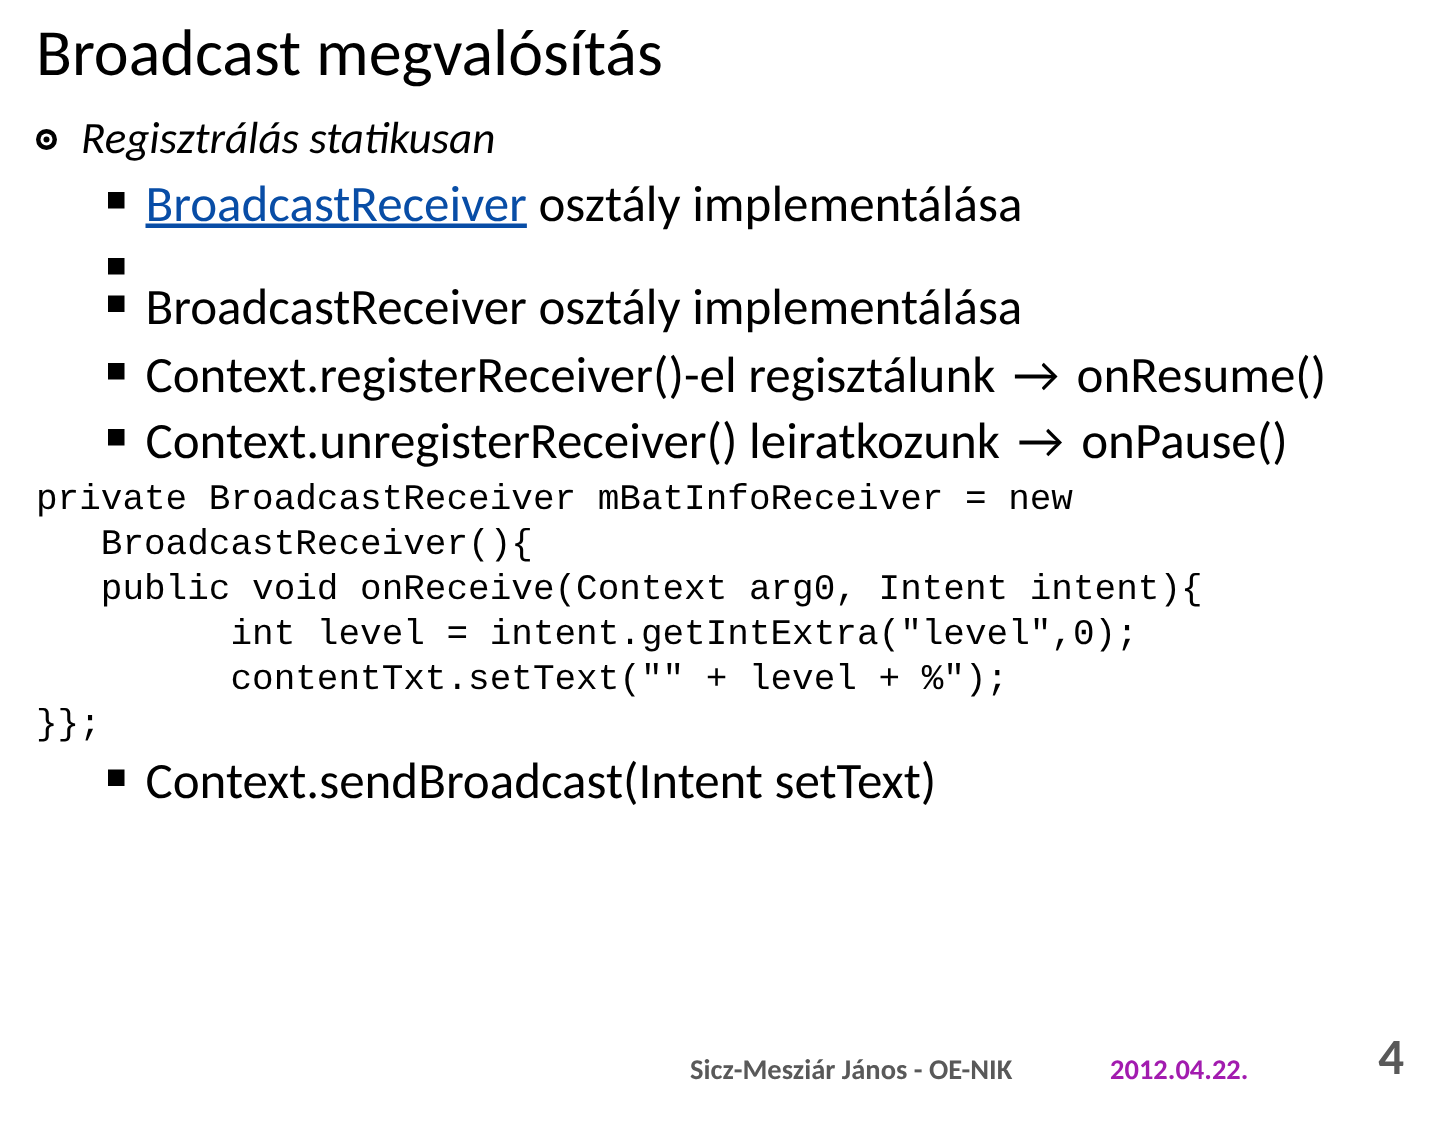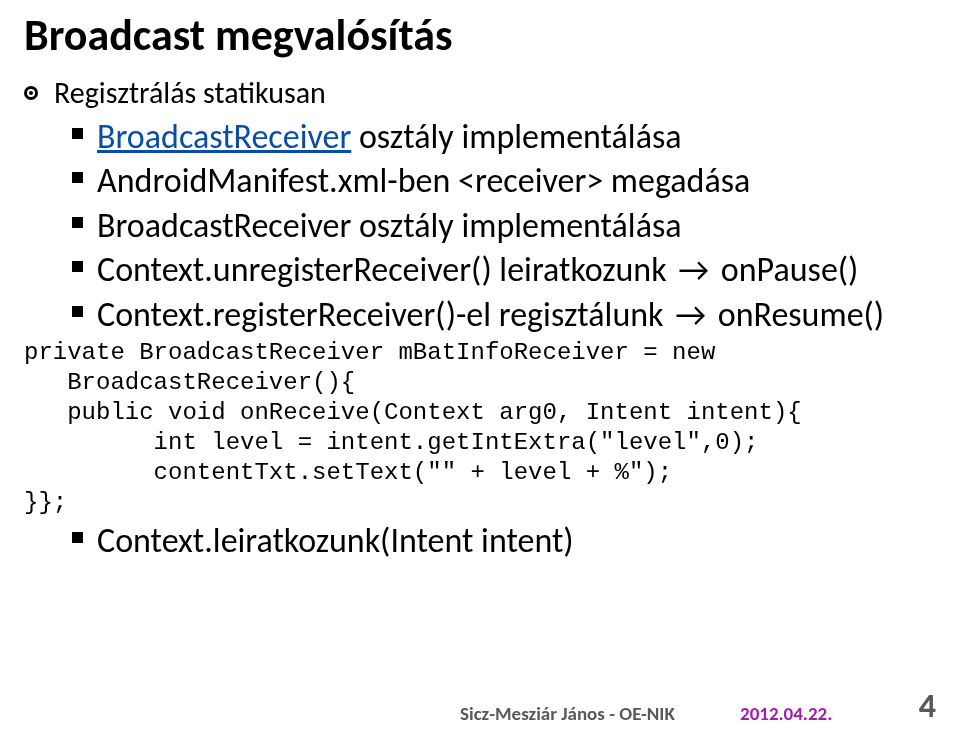--- a/index.html
+++ b/index.html
@@ -15,32 +15,33 @@
   }
   .slide {
     width: 960px;
     height: 748px;
     position: relative;
     box-sizing: border-box;
     padding: 12px 24px 0 24px;
   }
   .title {
     font-size: 44px;
-    font-weight: 700;
+    font-weight: 400;
     color: #000;
     margin: 0 0 16px 0;
     line-height: 1.05;
   }
   .l1 {
     display: flex;
     align-items: flex-start;
     font-size: 30px;
     color: #000;
     margin: 4px 0 4px 0;
     line-height: 1.25;
+    font-style: italic;
   }
   .l1 .b-outer {
     display: inline-block;
     width: 14px;
     height: 14px;
     border-radius: 50%;
     background: #000;
     position: relative;
     margin-top: 12px;
     margin-right: 16px;
@@ -140,54 +141,53 @@
 
   <div class="l2">
     <span class="b-sq"></span>
     <span>
       <a class="link" href="#">BroadcastReceiver</a><span> osztály implementálása</span>
     </span>
   </div>
 
   <div class="l2">
     <span class="b-sq"></span>
-    <span>AndroidManifest.xml-ben &lt;receiver&gt; megadása</span>
   </div>
 
 
   <div class="l2">
     <span class="b-sq"></span>
     <span>BroadcastReceiver osztály implementálása</span>
   </div>
 
   <div class="l2">
     <span class="b-sq"></span>
     <span>
-      <span>Context.unregisterReceiver() leiratkozunk </span><span class="arrow">→</span><span> onPause()</span>
+      <span>Context.registerReceiver()-el regisztálunk </span><span class="arrow">→</span><span> onResume()</span>
     </span>
   </div>
 
   <div class="l2">
     <span class="b-sq"></span>
     <span>
-      <span>Context.registerReceiver()-el regisztálunk </span><span class="arrow">→</span><span> onResume()</span>
+      <span>Context.unregisterReceiver() leiratkozunk </span><span class="arrow">→</span><span> onPause()</span>
     </span>
   </div>
 
   <div class="code">private BroadcastReceiver mBatInfoReceiver = new
    BroadcastReceiver(){
    public void onReceive(Context arg0, Intent intent){
          int level = intent.getIntExtra("level",0);
          contentTxt.setText("" + level + %");
 }};</div>
 
 
   <div class="l2">
     <span class="b-sq"></span>
-    <span>Context.leiratkozunk(Intent intent)</span>
+    <span>Context.sendBroadcast(Intent setText)</span>
   </div>
 
   <div class="footer">
     <span class="author">Sicz-Mesziár János - OE-NIK</span>
     <span class="date">2012.04.22.</span>
     <span class="num">4</span>
   </div>
 
 </div>
 

